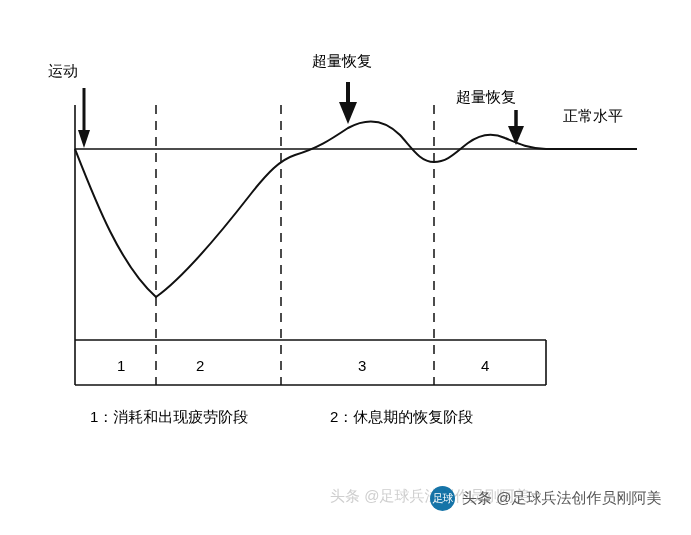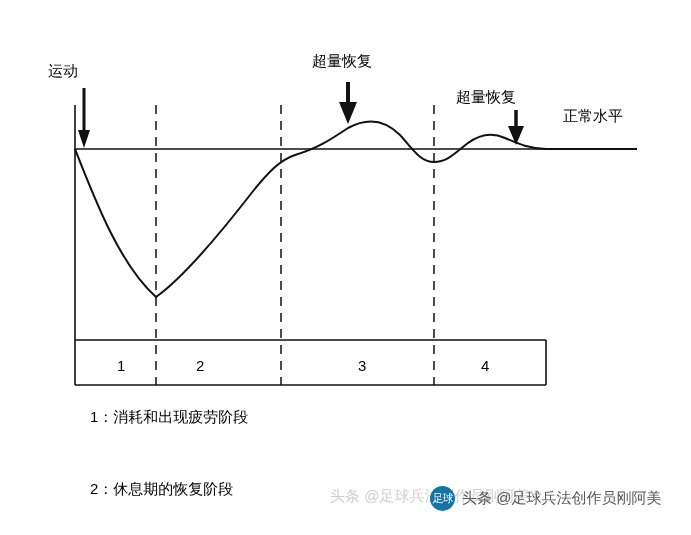--- a/index.html
+++ b/index.html
@@ -52,27 +52,26 @@
   .legend {
     position: absolute;
     left: 90px;
     top: 403px;
     width: 520px;
     font-size: 15px;
     line-height: 28px;
   }
   .legend-row {
     display: flex;
-    flex-direction: column;
   }
   .legend-item {
     white-space: nowrap;
   }
   .legend-item.col1 { width: 240px; }
-  .legend-item.col2 { width: 280px; margin-top: 44px; }
+  .legend-item.col2 { width: 280px; }
 
   .caption {
     position: absolute;
     left: 238px;
     top: 495px;
     font-size: 15px;
     white-space: nowrap;
   }
 
   .watermark-wrap {

